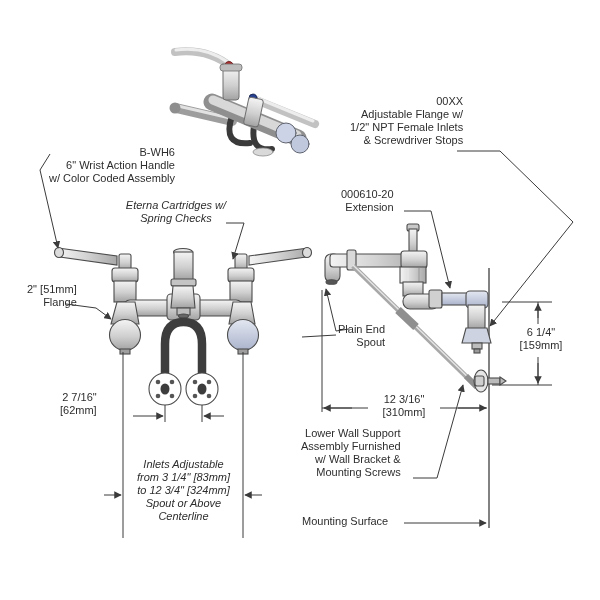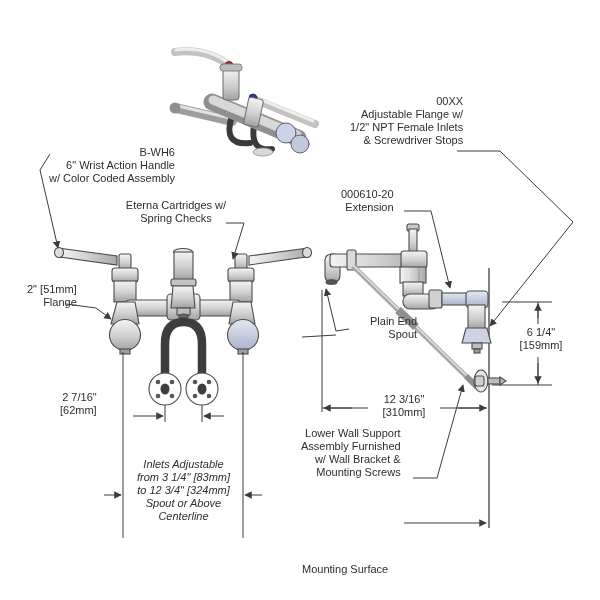--- a/index.html
+++ b/index.html
@@ -184,21 +184,21 @@
     <line x1="538" y1="363" x2="538" y2="383" marker-end="url(#arr)"></line>
   </g>
 </svg>
 
 <div class="lbl" style="left:49px;top:146px;">
   <span>B-WH6</span>
   <span>6" Wrist Action Handle</span>
   <span>w/ Color Coded Assembly</span>
 </div>
 
-<div class="lbl c" style="left:114px;top:199px;width:124px;">
+<div class="lbl c" style="left:114px;top:199px;width:124px;font-style:italic;">
   <span>Eterna Cartridges w/</span>
   <span>Spring Checks</span>
 </div>
 
 <div class="lbl" style="left:27px;top:283px;">
   <span>2" [51mm]</span>
   <span>Flange</span>
 </div>
 
 <div class="lbl" style="left:350px;top:95px;">
@@ -206,21 +206,21 @@
   <span>Adjustable Flange w/</span>
   <span>1/2" NPT Female Inlets</span>
   <span>&amp; Screwdriver Stops</span>
 </div>
 
 <div class="lbl" style="left:341px;top:188px;">
   <span>000610-20</span>
   <span>Extension</span>
 </div>
 
-<div class="lbl" style="left:338px;top:315px;margin-left:32px;">
+<div class="lbl" style="left:338px;top:323px;">
   <span>Plain End</span>
   <span>Spout</span>
 </div>
 
 <div class="lbl" style="left:60px;top:391px;">
   <span>2 7/16"</span>
   <span>[62mm]</span>
 </div>
 
 <div class="lbl c" style="left:111px;top:458px;width:145px;font-style:italic;">
@@ -241,17 +241,17 @@
   <span>[310mm]</span>
 </div>
 
 <div class="lbl" style="left:301px;top:427px;">
   <span>Lower Wall Support</span>
   <span>Assembly Furnished</span>
   <span>w/ Wall Bracket &amp;</span>
   <span>Mounting Screws</span>
 </div>
 
-<div class="lbl" style="left:302px;top:515px;margin-top:48px;">
+<div class="lbl" style="left:302px;top:515px;">
   <span>Mounting Surface</span>
 </div>
 
 </div>
 
 </body></html>

